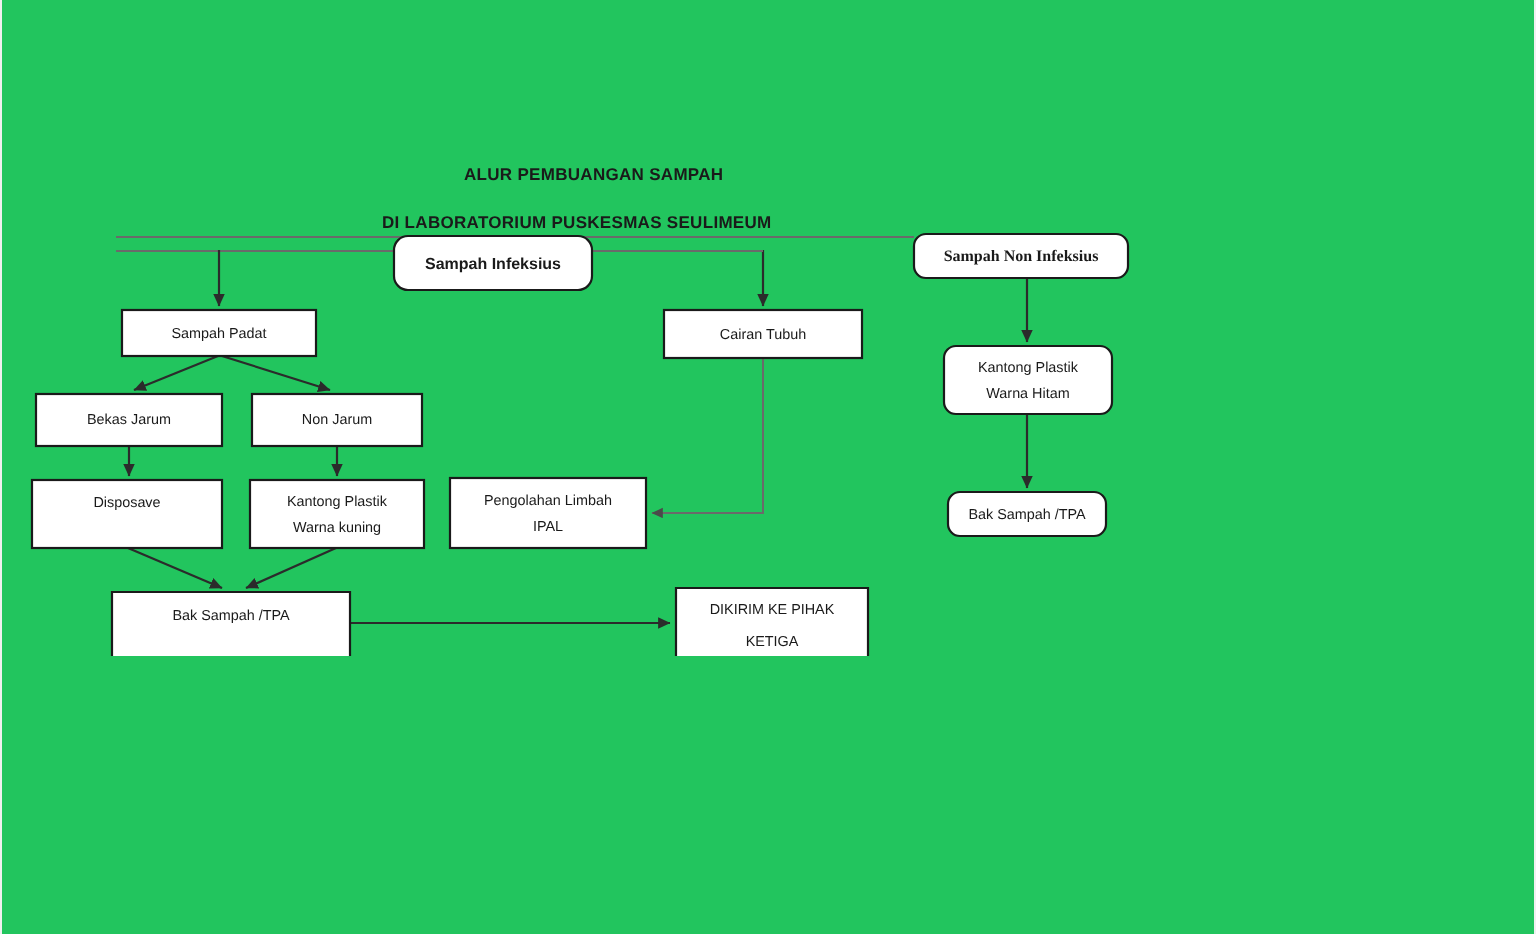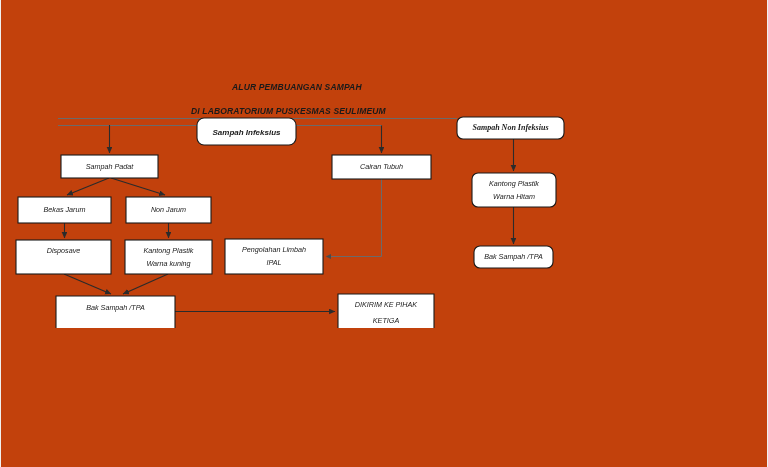--- a/index.html
+++ b/index.html
@@ -11,25 +11,24 @@
   body {
     width: 768px;
     height: 467px;
     overflow: hidden;
     font-family: "Liberation Sans", sans-serif;
   }
   #page {
     position: relative;
     width: 768px;
     height: 467px;
-    background: #c2410c;
+    background: #22c55e;
     box-sizing: border-box;
     border-left: 1px solid #f0f0f0;
     border-right: 1px solid #f0f0f0;
-    font-style: italic;
   }
   #diagram {
     position: absolute;
     left: 0;
     top: 0;
     width: 768px;
     height: 467px;
     display: block;
   }
   .doc-title {

